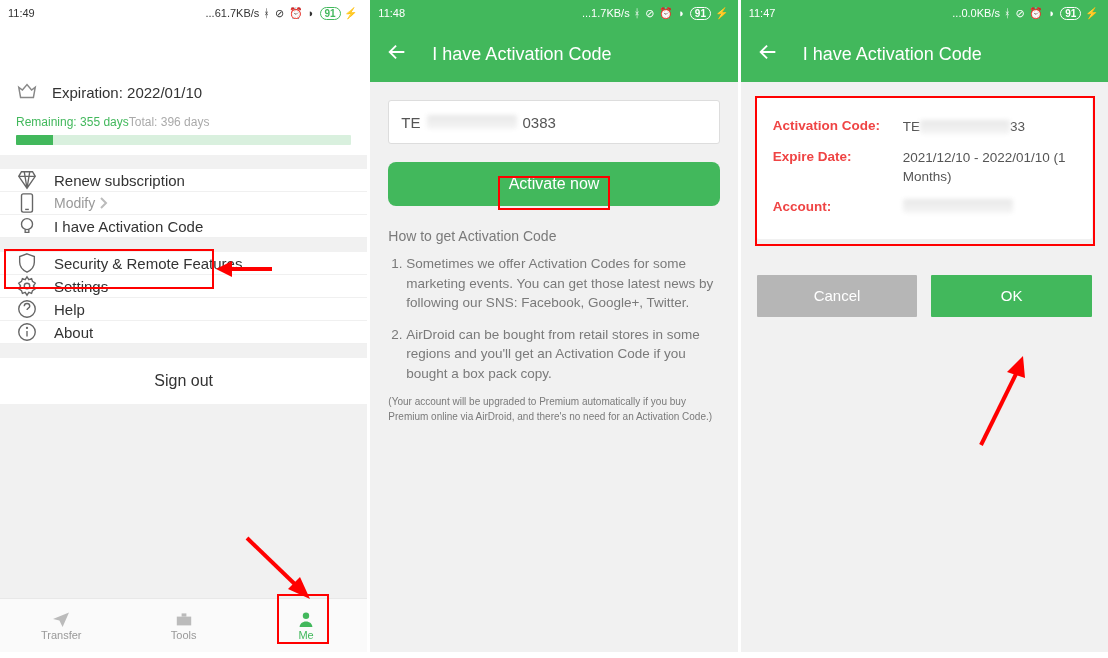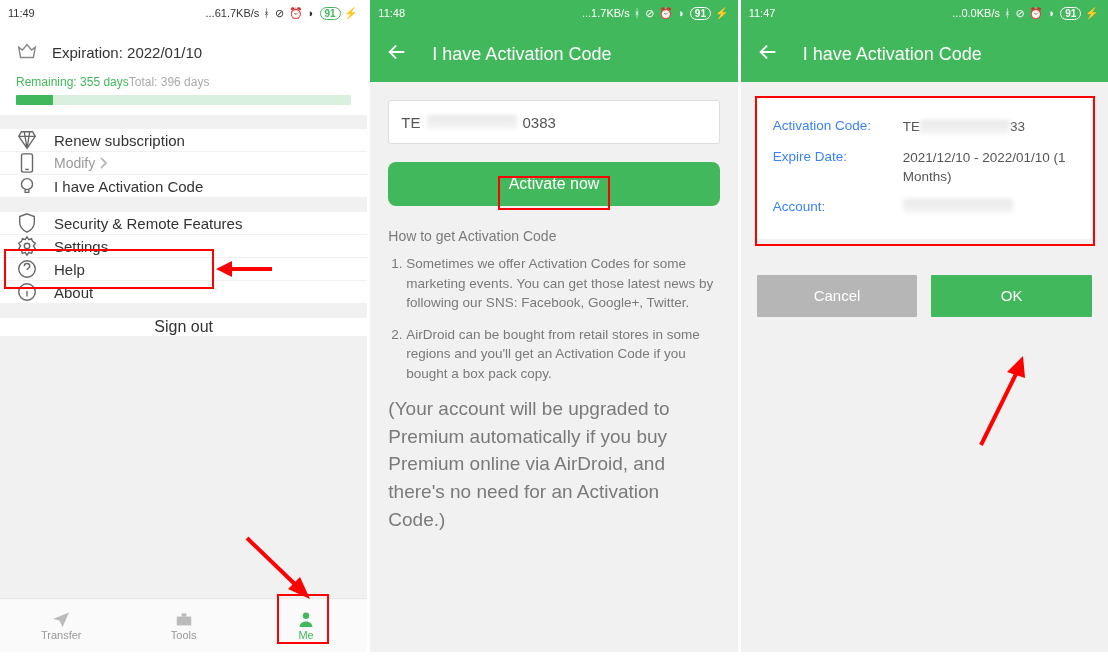--- a/index.html
+++ b/index.html
@@ -38,21 +38,21 @@
     border-radius: 8px;
     padding: 0 4px;
     font-size: 10px;
     font-weight: bold;
   }
   .phone2 .battery-pill, .phone3 .battery-pill {
     border-color: #fff; color: #fff;
   }
   
   .expiration-block { background: #fff; padding: 14px 16px 10px; }
-  .exp-row { display: flex; align-items: center; gap: 14px; font-size: 15px; color: #333; }
+  .exp-row { display: flex; align-items: center; gap: 14px; font-size: 15px; color: #333; margin-top: 40px; }
   .crown-icon svg { width: 22px; height: 22px; }
   .days-row { display: flex; justify-content: flex-start; font-size: 12px; margin-top: 10px; }
   .remaining { color: #42b85c; }
   .total { color: #aaa; }
   .progress { height: 10px; background: #d9f0de; margin-top: 6px; border-radius: 1px; overflow: hidden; }
   .progress-fill { height: 100%; background: #42b85c; width: 11%; }
   .list-item {
     background: #fff;
     display: flex;
     align-items: center;
@@ -63,21 +63,21 @@
     border-bottom: 1px solid #f0f0f0;
   }
   .list-item .icon { width: 22px; height: 22px; display: flex; align-items: center; justify-content: center; }
   .list-item .icon svg { width: 22px; height: 22px; }
   .list-item .label { flex: 1; }
   .list-item .trailing { color: #999; font-size: 14px; display: flex; align-items: center; gap: 4px; }
   .spacer { height: 14px; background: #f1f1f1; }
   .signout {
     background: #fff;
     text-align: center;
-    padding: 0;
+    padding: 14px;
     font-size: 16px;
     color: #333;
     margin-top: 14px;
   }
   .bottom-nav {
     position: absolute;
     bottom: 0; left: 0; right: 0;
     height: 54px;
     background: #fafafa;
     border-top: 1px solid #e8e8e8;
@@ -128,30 +128,30 @@
     background: #42b85c;
     color: #fff;
     border: none;
     border-radius: 8px;
     font-size: 16px;
     margin-top: 18px;
   }
   .howto-title { font-size: 14px; color: #7a7a7a; margin-top: 22px; }
   .howto-list { padding-left: 18px; margin-top: 10px; }
   .howto-list li { font-size: 13.5px; color: #7a7a7a; line-height: 1.45; margin-bottom: 12px; }
-  .howto-note { font-size: 19px; color: #7a7a7a; line-height: 1.45; margin-top: 8px; }
+  .howto-note { font-size: 10px; color: #7a7a7a; line-height: 1.45; margin-top: 8px; }
   
   .info-card {
     background: #fff;
     margin: 16px;
     padding: 14px 16px;
     border-radius: 2px;
   }
   .info-row { display: flex; align-items: flex-start; padding: 6px 0; font-size: 13.5px; }
-  .info-label { color: #3b82f6; width: 130px; flex-shrink: 0; }
+  .info-label { color: #ef4444; width: 130px; flex-shrink: 0; font-weight: bold; }
   .info-value { color: #555; flex: 1; line-height: 1.4; }
   .btn-row { display: flex; gap: 14px; padding: 0 16px; margin-top: 36px; }
   .btn-row button { flex: 1; height: 42px; border: none; color: #fff; font-size: 15px; border-radius: 1px; }
   .btn-cancel { background: #b6b6b6; }
   .btn-ok { background: #42b85c; }
 </style>
 </head>
 <body>
 
 <div class="phone phone1">

